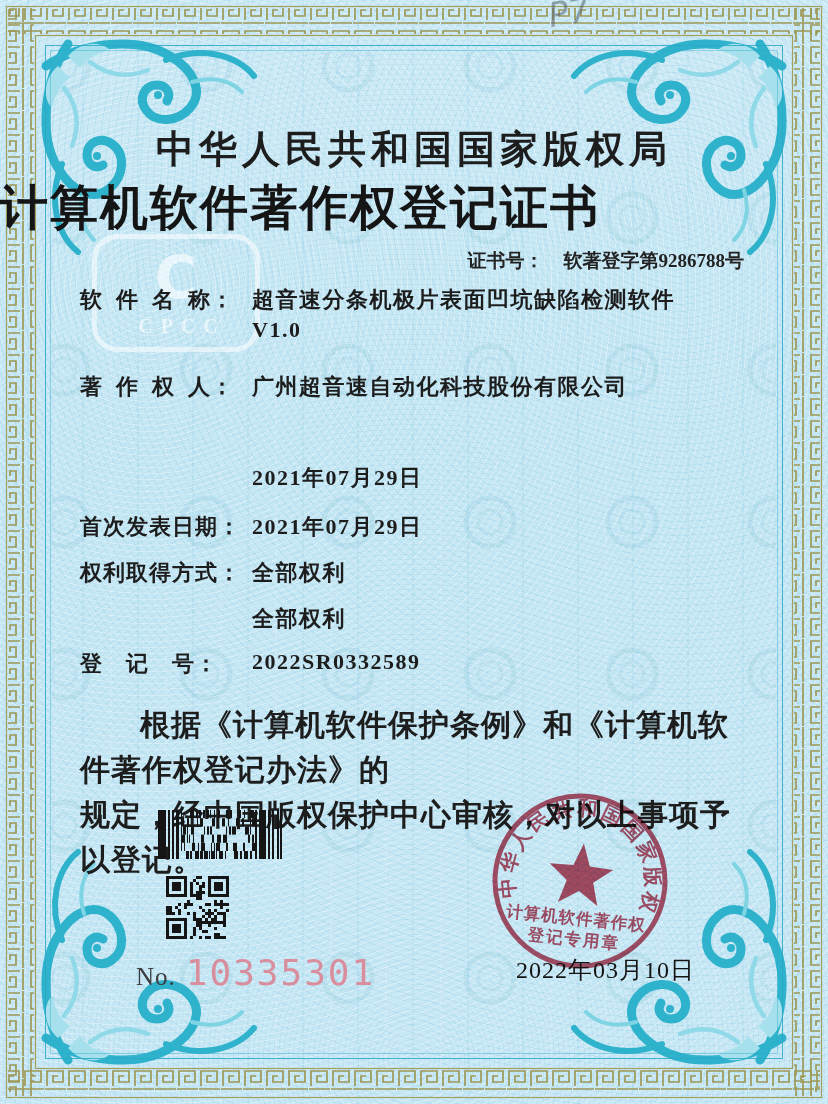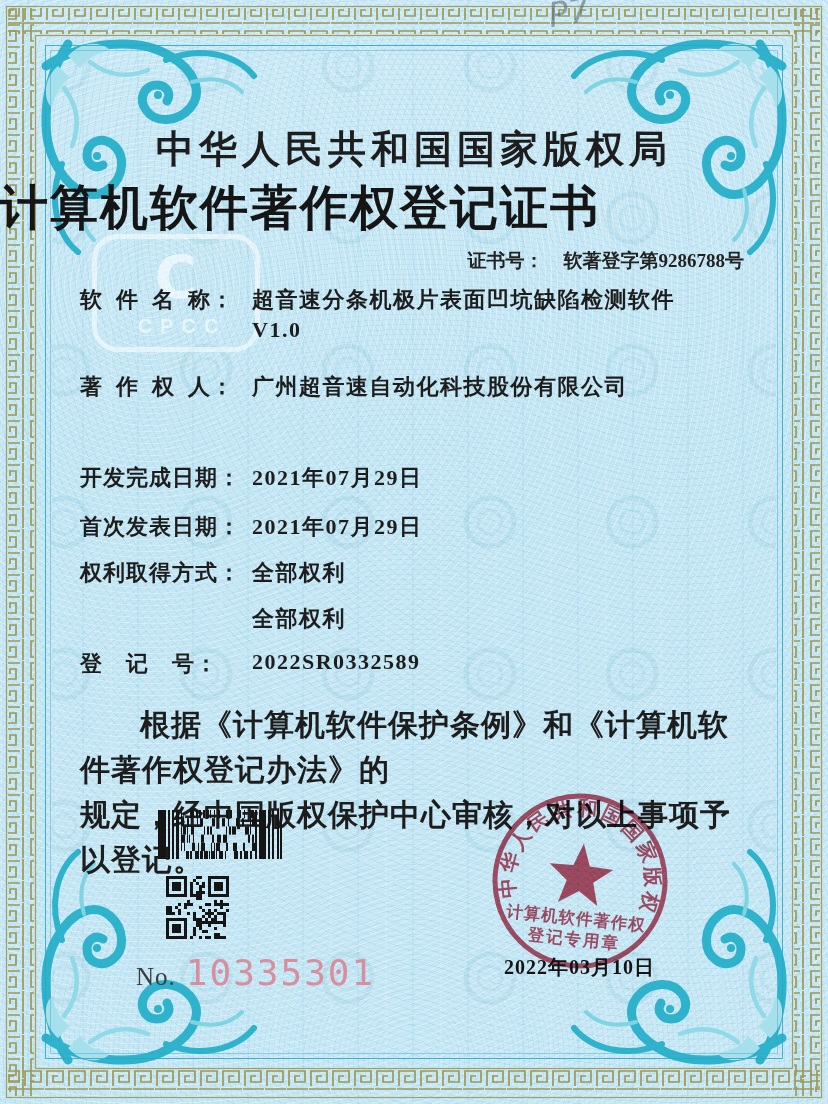--- a/index.html
+++ b/index.html
@@ -32,27 +32,27 @@
   }
   .certno{left:0;top:248px;width:744px;text-align:right;font-size:19px;font-weight:bold;color:#222;}
   .certno .val{margin-left:12px;font-weight:bold;padding-left:8px;}
   .field-label{left:80px;font-size:22px;font-weight:bold;color:#1d1d1d;white-space:pre;letter-spacing:1px;}
   .field-value{left:252px;font-size:22px;font-weight:bold;color:#1d1d1d;letter-spacing:1.5px;white-space:pre;}
   .statement{left:80px;width:672px;font-size:30px;font-weight:bold;color:#1d1d1d;line-height:45px;letter-spacing:1px;}
   .statement .indent{text-indent:2em;}
   .serial{left:136px;top:952px;font-size:25px;}
   .serial .no-label{font-weight:normal;color:#3c3c40;letter-spacing:1px;}
   .serial .no-value{font-family:"DejaVu Sans Mono",monospace;font-weight:normal;color:#d88e9c;letter-spacing:2px;margin-left:10px;font-size:36px;}
-  .issue-date{left:504px;top:954px;font-size:20px;font-weight:bold;color:#141414;letter-spacing:1px;}
+  .issue-date{left:516px;top:954px;font-size:24px;font-weight:normal;color:#141414;letter-spacing:1px;}
   .watermark{
     left:92px;top:234px;width:158px;height:108px;border:5px solid rgba(255,255,255,0.55);
     border-radius:26px;color:rgba(255,255,255,0.60);text-align:center;pointer-events:none;
   }
   .watermark .wm-c{font-size:58px;font-weight:bold;line-height:78px;font-family:"DejaVu Sans",sans-serif;}
-  .watermark .wm-t{font-size:20px;letter-spacing:8px;font-family:Liberation Sans, sans-serif;font-weight:bold;line-height:18px;margin-left:12px;}
+  .watermark .wm-t{font-size:20px;letter-spacing:8px;font-family:Liberation Serif, serif;font-weight:bold;line-height:18px;margin-left:12px;}
   .pencil{
     left:548px;top:-8px;font-family:"DejaVu Sans",sans-serif;font-style:italic;
     font-size:34px;color:rgba(88,98,108,0.55);transform:rotate(-10deg);
   }
   .seal-wrap{left:480px;top:781px;width:200px;height:200px;mix-blend-mode:multiply;opacity:0.92;}
   .barcode-wrap{left:158px;top:810px;}
   .qr-wrap{left:166px;top:876px;}
 </style>
 </head>
 <body>
@@ -128,21 +128,20 @@
     <span>证书号：</span><span class="val">软著登字第9286788号</span>
   </div>
 
   <div class="abs field-label" style="top:285px">软  件  名  称：</div>
   <div class="abs field-value" style="top:285px">超音速分条机极片表面凹坑缺陷检测软件</div>
   <div class="abs field-value" style="top:317px">V1.0</div>
 
   <div class="abs field-label" style="top:372px">著  作  权  人：</div>
   <div class="abs field-value" style="top:372px">广州超音速自动化科技股份有限公司</div>
 
-  <div class="abs field-label" style="top:463px">开发完成日期：</div>
   <div class="abs field-value" style="top:463px">2021年07月29日</div>
 
   <div class="abs field-label" style="top:512px">首次发表日期：</div>
   <div class="abs field-value" style="top:512px">2021年07月29日</div>
 
   <div class="abs field-label" style="top:558px">权利取得方式：</div>
   <div class="abs field-value" style="top:558px">全部权利</div>
 
   <div class="abs field-value" style="top:604px">全部权利</div>
 

